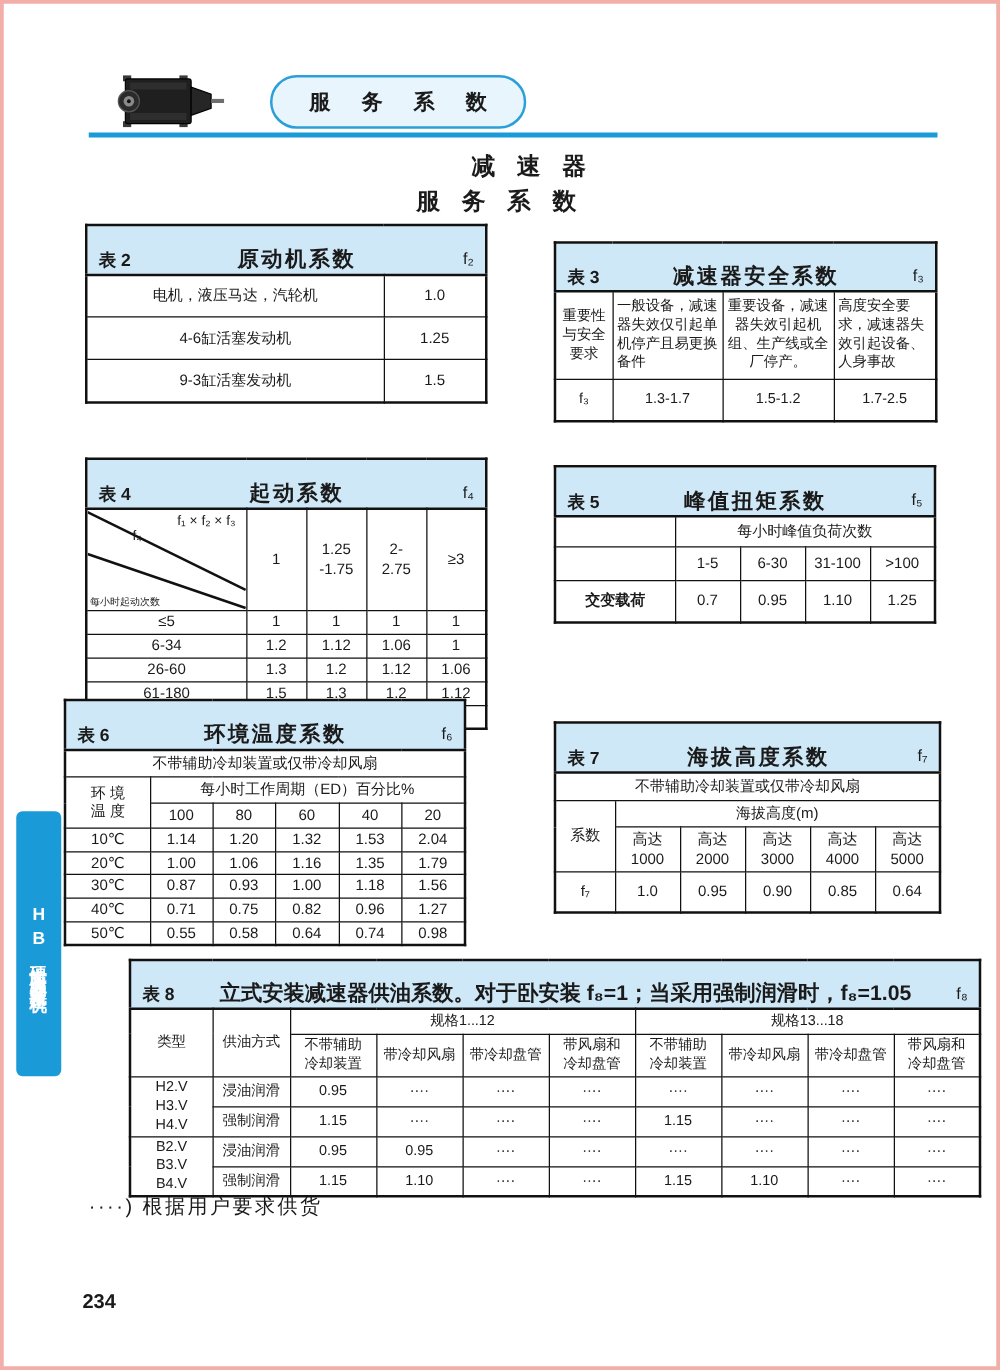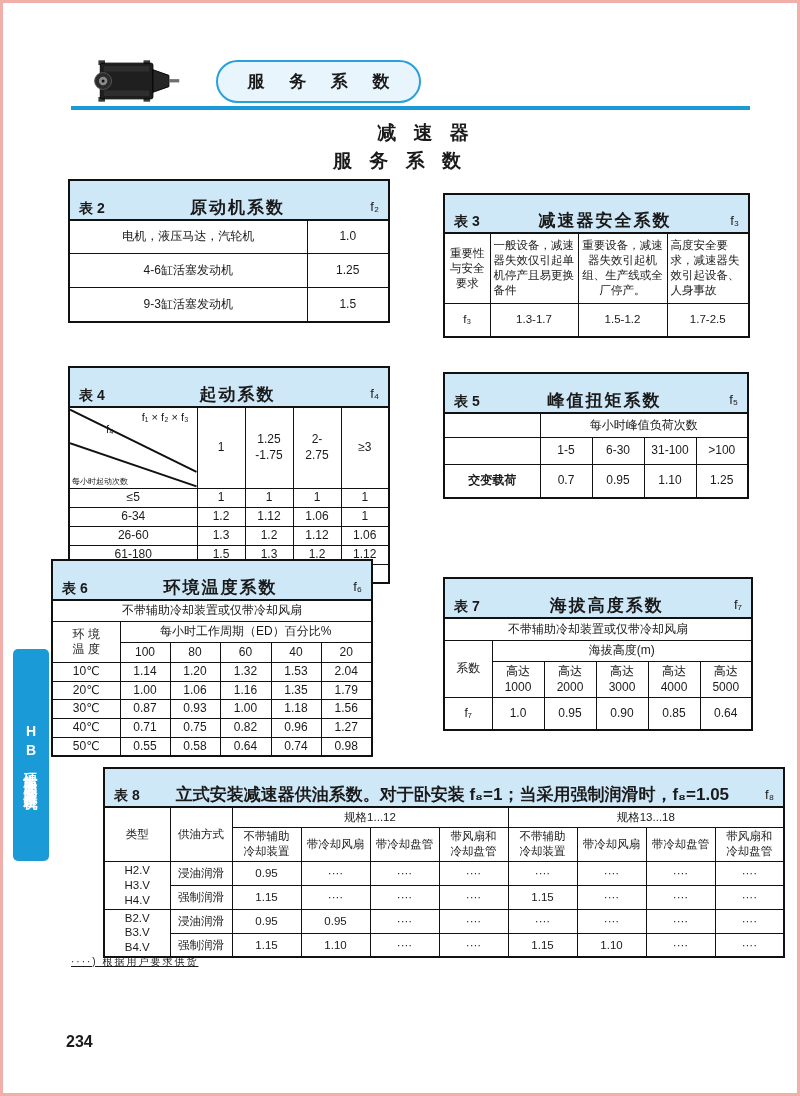--- a/index.html
+++ b/index.html
@@ -41,21 +41,21 @@
   .d-top{position:absolute;top:2px;right:8px;font-size:11px;}
   .d-mid{position:absolute;top:14px;left:36px;font-size:11px;}
   .d-bot{position:absolute;bottom:0;left:2px;font-size:8px;letter-spacing:0;}
 
   
   .side-tab{position:absolute;left:10px;top:646px;width:36px;height:212px;
             background:#1b9ad8;border-radius:5px;display:flex;align-items:center;justify-content:center;}
   .side-tab span{writing-mode:vertical-rl;text-orientation:upright;color:#fff;
                  font-weight:bold;font-size:14px;letter-spacing:3px;}
 
-  .footnote{position:absolute;left:68px;top:952px;font-size:10px;letter-spacing:2px;text-decoration:underline;}
+  .footnote{position:absolute;left:68px;top:952px;font-size:16px;letter-spacing:2px;}
   .page-number{position:absolute;left:63px;top:1030px;font-size:16px;font-weight:bold;}
 </style>
 </head>
 <body>
 
 <div class="page">
 
   <svg class="motor-art" viewBox="0 0 100 50">
     <rect x="10" y="3" width="7" height="5" fill="#3a3a3a"></rect>
     <rect x="58" y="3" width="7" height="5" fill="#3a3a3a"></rect>

